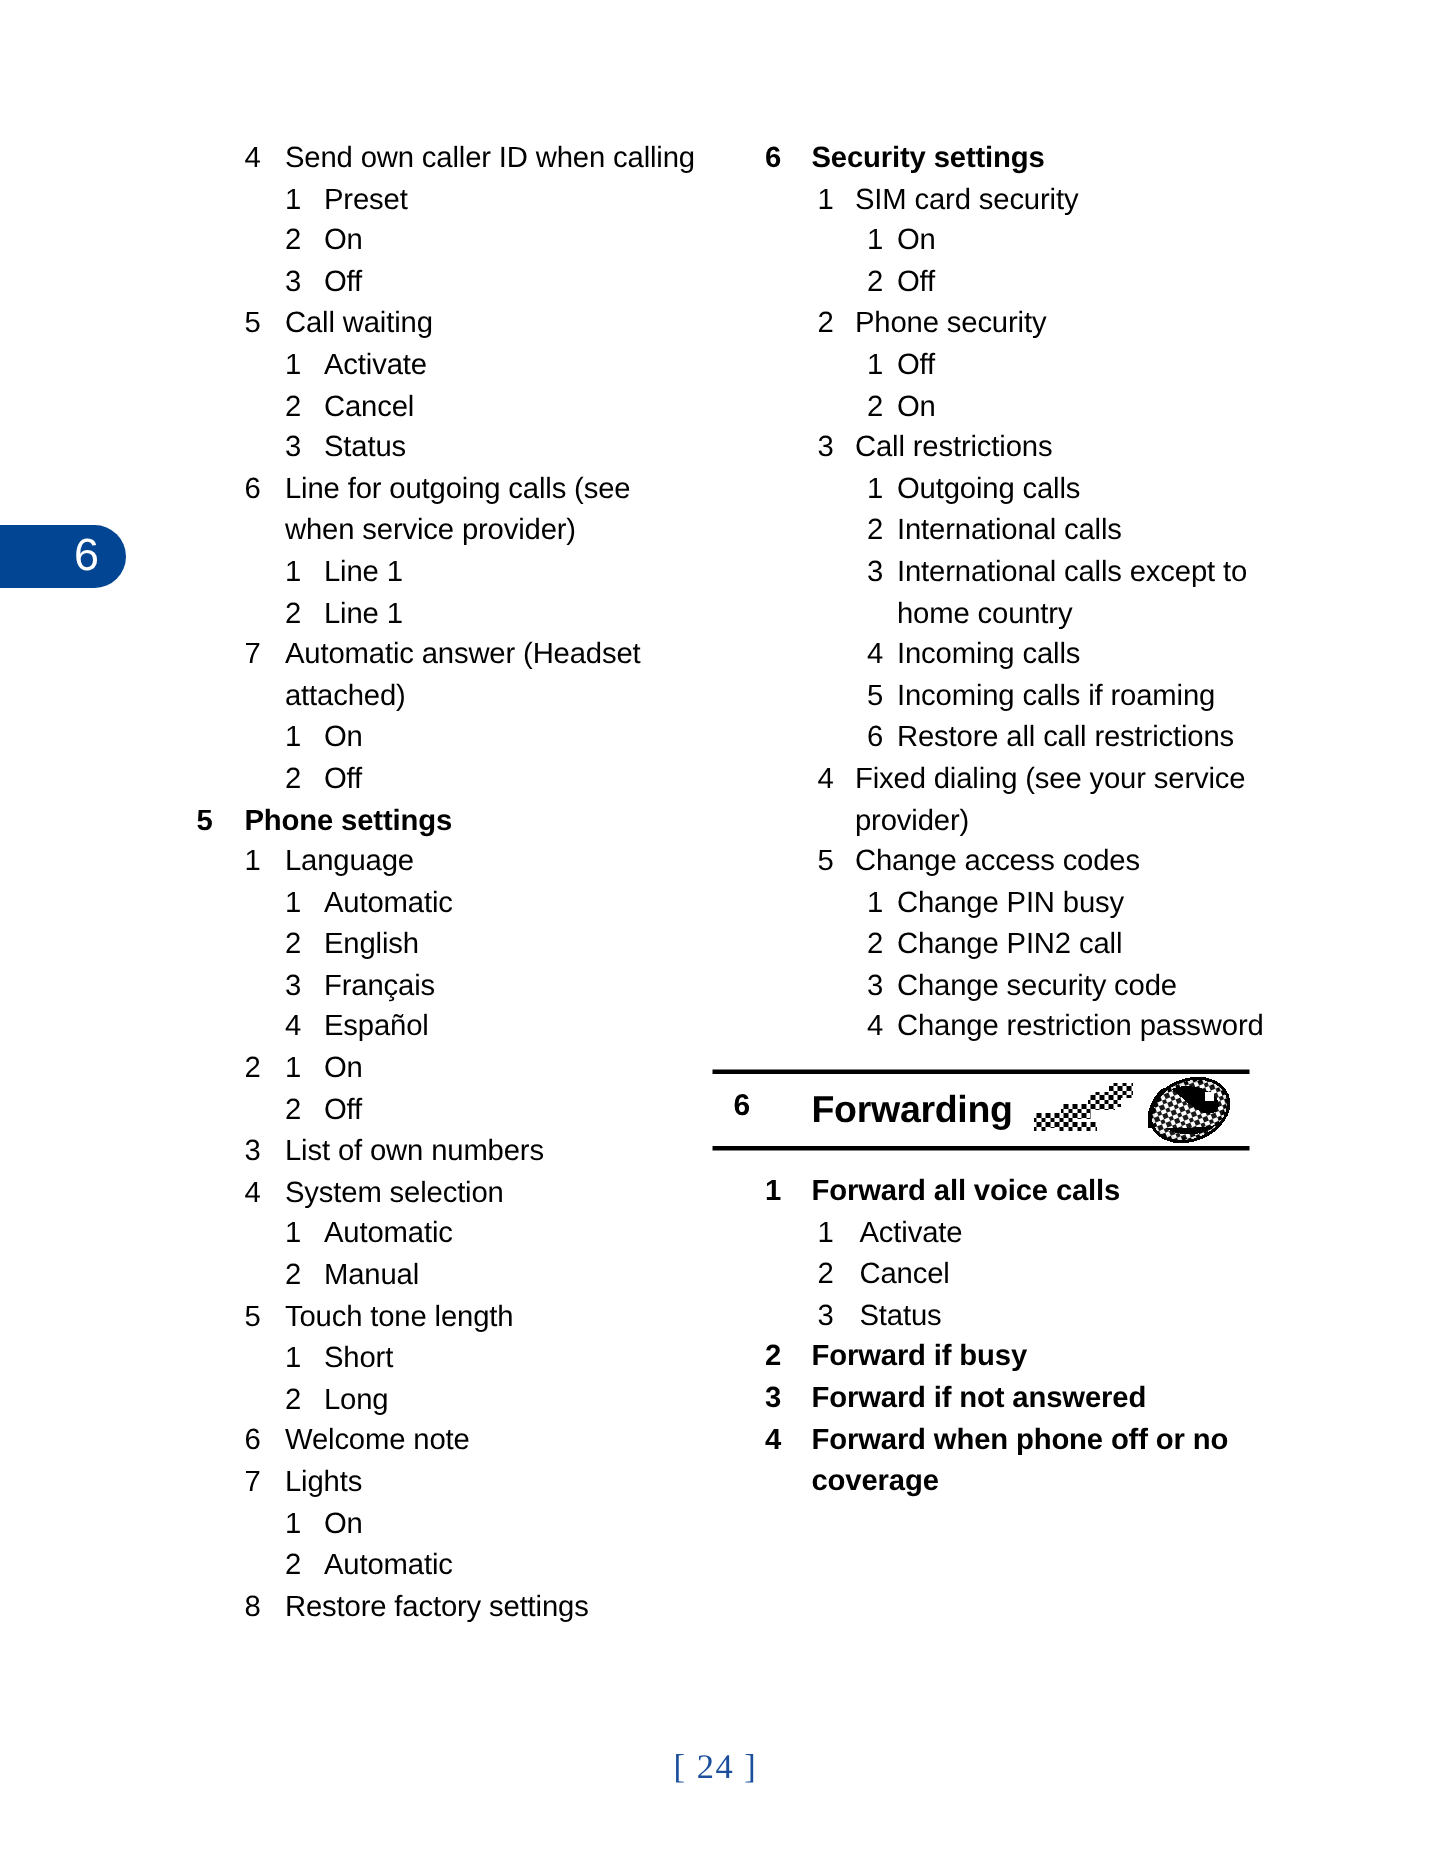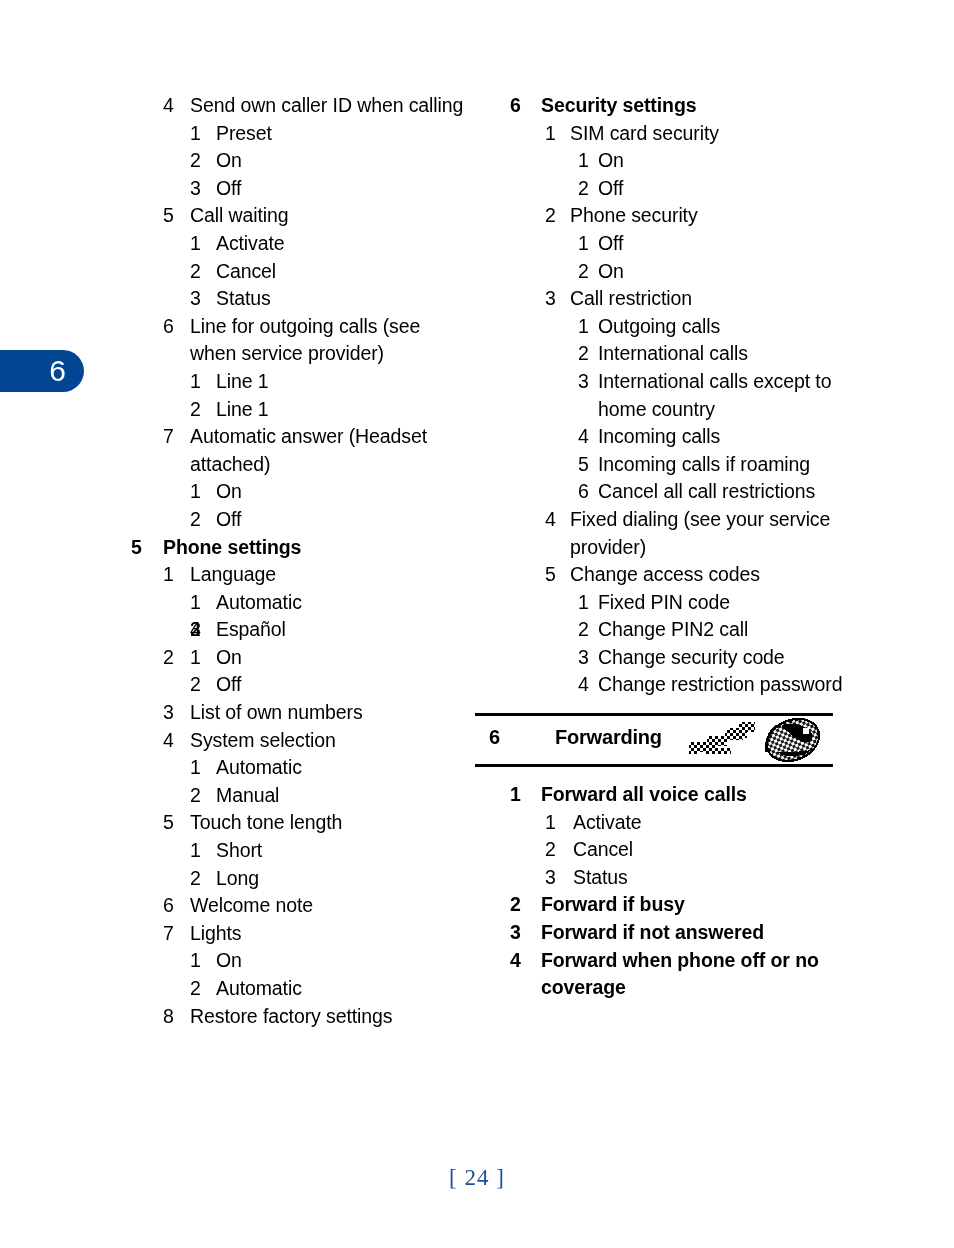--- a/index.html
+++ b/index.html
@@ -96,24 +96,23 @@
     position: absolute;
     left: 14px;
     top: 10px;
     font-size: 20px;
     font-weight: bold;
   }
   .section-head .sh-title {
     position: absolute;
     left: 66px;
     top: 10px;
-    font-size: 20px;
+    font-size: 25px;
     font-weight: bold;
     letter-spacing: -0.2px;
-    margin-left: 14px;
   }
   .section-head .sh-icon {
     position: absolute;
     right: 0px;
     top: 2px;
     width: 148px;
     height: 44px;
   }
 
   .after-head { margin-top: 14px; }
@@ -202,23 +201,25 @@
     <div class="row l1" style="padding-left: 66px;">
       <span class="num" style="left: 39px;">1</span>
       <span class="txt">Language</span>
     </div>
     <div class="row l2" style="padding-left: 92px;">
       <span class="num" style="left: 66px;">1</span>
       <span class="txt">Automatic</span>
     </div>
     <div class="row l2" style="padding-left: 92px;">
       <span class="num" style="left: 66px;">2</span>
+      <span class="txt">English</span>
     </div>
     <div class="row l2" style="padding-left: 92px;">
       <span class="num" style="left: 66px;">3</span>
+      <span class="txt">Français</span>
     </div>
     <div class="row l2" style="padding-left: 92px;">
       <span class="num" style="left: 66px;">4</span>
       <span class="txt">Español</span>
     </div>
     <div class="row l1" style="padding-left: 66px;">
       <span class="num" style="left: 39px;">2</span>
     </div>
     <div class="row l2" style="padding-left: 92px;">
       <span class="num" style="left: 66px;">1</span>
@@ -304,21 +305,21 @@
       <div class="row r2" style="padding-left: 125px;">
         <span class="num" style="left: 105px;">1</span>
         <span class="txt">Off</span>
       </div>
       <div class="row r2" style="padding-left: 125px;">
         <span class="num" style="left: 105px;">2</span>
         <span class="txt">On</span>
       </div>
       <div class="row r1" style="padding-left: 97px;">
         <span class="num" style="left: 72px;">3</span>
-        <span class="txt">Call restriction</span>
+        <span class="txt">Call restrictions</span>
       </div>
       <div class="row r2" style="padding-left: 125px;">
         <span class="num" style="left: 105px;">1</span>
         <span class="txt">Outgoing calls</span>
       </div>
       <div class="row r2" style="padding-left: 125px;">
         <span class="num" style="left: 105px;">2</span>
         <span class="txt">International calls</span>
       </div>
       <div class="row r2" style="padding-left: 125px;">
@@ -328,33 +329,33 @@
       <div class="row r2" style="padding-left: 125px;">
         <span class="num" style="left: 105px;">4</span>
         <span class="txt">Incoming calls</span>
       </div>
       <div class="row r2" style="padding-left: 125px;">
         <span class="num" style="left: 105px;">5</span>
         <span class="txt">Incoming calls if roaming</span>
       </div>
       <div class="row r2" style="padding-left: 125px;">
         <span class="num" style="left: 105px;">6</span>
-        <span class="txt">Cancel all call restrictions</span>
+        <span class="txt">Restore all call restrictions</span>
       </div>
       <div class="row r1" style="padding-left: 97px;">
         <span class="num" style="left: 72px;">4</span>
         <span class="txt">Fixed dialing (see your service provider)</span>
       </div>
       <div class="row r1" style="padding-left: 97px;">
         <span class="num" style="left: 72px;">5</span>
         <span class="txt">Change access codes</span>
       </div>
       <div class="row r2" style="padding-left: 125px;">
         <span class="num" style="left: 105px;">1</span>
-        <span class="txt">Fixed PIN code</span>
+        <span class="txt">Change PIN busy</span>
       </div>
       <div class="row r2" style="padding-left: 125px;">
         <span class="num" style="left: 105px;">2</span>
         <span class="txt">Change PIN2 call</span>
       </div>
       <div class="row r2" style="padding-left: 125px;">
         <span class="num" style="left: 105px;">3</span>
         <span class="txt">Change security code</span>
       </div>
       <div class="row r2" style="padding-left: 125px;">

